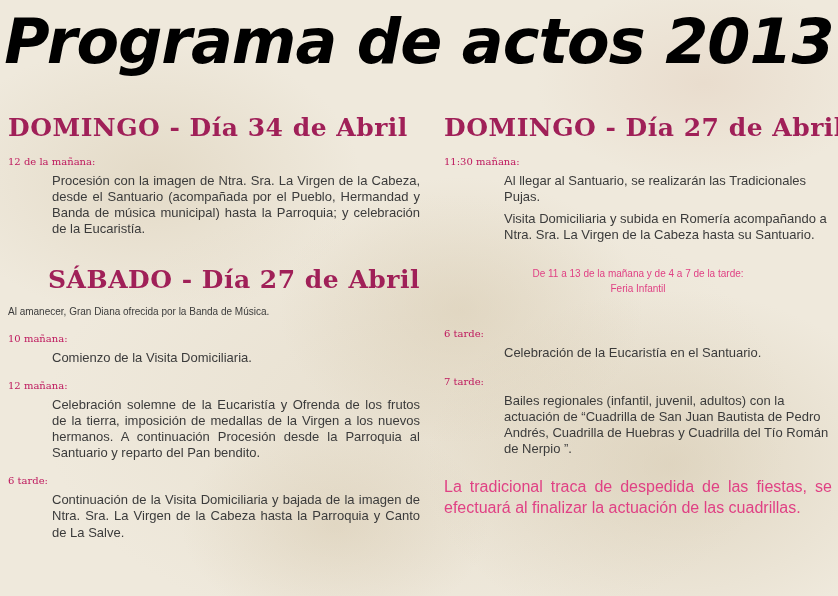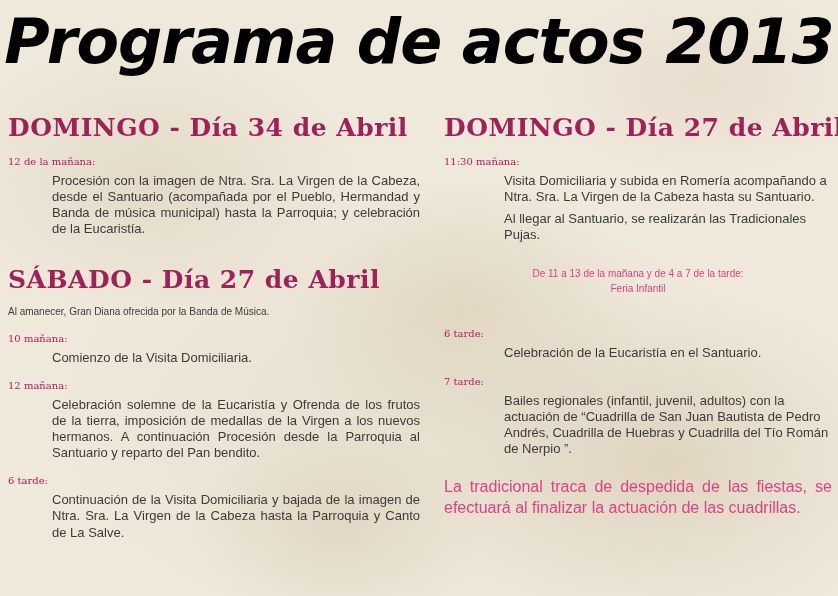--- a/index.html
+++ b/index.html
@@ -52,21 +52,21 @@
     line-height: 1.24;
     color: #3b3b3b;
     text-align: justify;
   }
   .plain-text {
     margin-top: 12px;
     font-size: 10px;
     line-height: 1.24;
     color: #3b3b3b;
   }
-  .col-left .gap-lg { margin-top: 28px; }
+  .col-left .gap-lg { margin-top: 28px; text-align: right; }
   .col-right .event-text { margin-left: 60px; text-align: left; }
   .col-right .event-text.narrow { width: 330px; }
   .pink-center {
     margin-top: 24px;
     text-align: center;
     font-size: 10px;
     line-height: 1.45;
     color: #e04184;
   }
   .pink-left {
@@ -99,22 +99,22 @@
 
   <div class="time-label">6 tarde:</div>
   <p class="event-text">Continuación de la Visita Domiciliaria y bajada de la imagen de Ntra. Sra. La Virgen de la Cabeza hasta la Parroquia y Canto de La Salve.</p>
 
 </div>
 
 <div class="col col-right">
   <h2 class="day-heading">DOMINGO - Día 27 de Abril</h2>
 
   <div class="time-label">11:30 mañana:</div>
+  <p class="event-text">Al llegar al Santuario, se realizarán las Tradicionales Pujas.</p>
   <p class="event-text narrow">Visita Domiciliaria y subida en Romería acompañando a Ntra. Sra. La Virgen de la Cabeza hasta su Santuario.</p>
-  <p class="event-text">Al llegar al Santuario, se realizarán las Tradicionales Pujas.</p>
 
   <div class="pink-center">
     <div>De 11 a 13 de la mañana y de 4 a 7 de la tarde:</div>
     <div>Feria Infantil</div>
   </div>
 
   <div class="time-label" style="margin-top:32px;">6 tarde:</div>
   <p class="event-text">Celebración de la Eucaristía en el Santuario.</p>
 
   <div class="time-label">7 tarde:</div>

